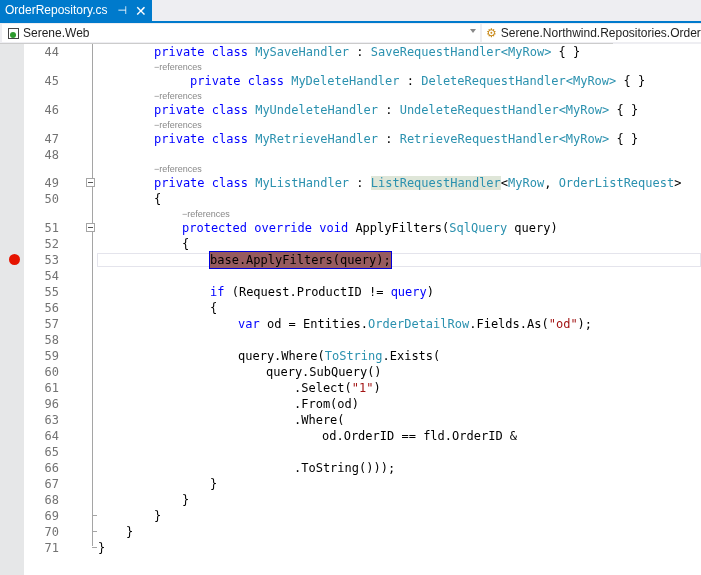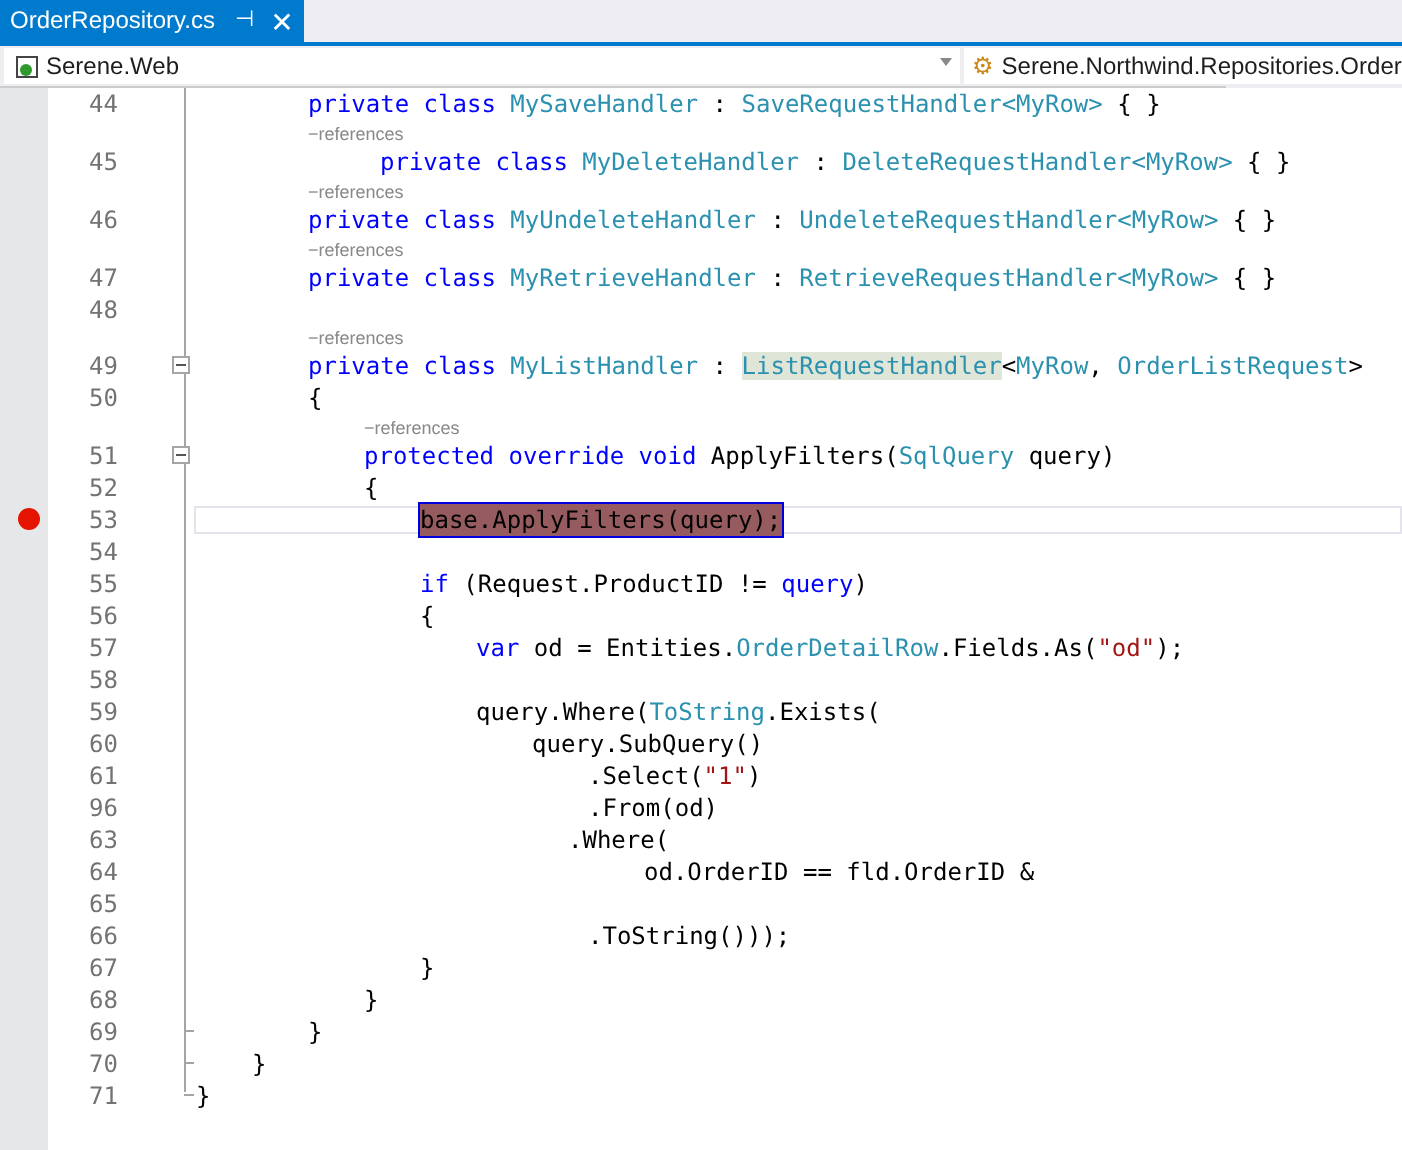--- a/index.html
+++ b/index.html
@@ -120,21 +120,21 @@
   <div class="line" style="top:176px;"><span class="code" style="left:182px;"><span class="kw">protected override void </span><span>ApplyFilters(</span><span class="ty">SqlQuery</span><span> query)</span></span></div>
   <div class="line" style="top:192px;"><span class="code" style="left:182px;">{</span></div>
   <div class="line" style="top:208px;"><span class="code bp-text" style="left:210px;">base.ApplyFilters(query);</span></div>
   <div class="line" style="top:240px;"><span class="code" style="left:210px;"><span class="kw">if</span><span> (Request.ProductID != </span><span class="kw">query</span><span>)</span></span></div>
   <div class="line" style="top:256px;"><span class="code" style="left:210px;">{</span></div>
   <div class="line" style="top:272px;"><span class="code" style="left:238px;"><span class="kw">var</span><span> od = Entities.</span><span class="ty">OrderDetailRow</span><span>.Fields.As(</span><span class="st">"od"</span><span>);</span></span></div>
   <div class="line" style="top:304px;"><span class="code" style="left:238px;"><span>query.Where(</span><span class="ty">ToString</span><span>.Exists(</span></span></div>
   <div class="line" style="top:320px;"><span class="code" style="left:266px;">query.SubQuery()</span></div>
   <div class="line" style="top:336px;"><span class="code" style="left:294px;"><span>.Select(</span><span class="st">"1"</span><span>)</span></span></div>
   <div class="line" style="top:352px;"><span class="code" style="left:294px;">.From(od)</span></div>
-  <div class="line" style="top:368px;"><span class="code" style="left:284px;">.Where(</span></div>
+  <div class="line" style="top:368px;"><span class="code" style="left:294px;">.Where(</span></div>
   <div class="line" style="top:384px;"><span class="code" style="left:322px;">od.OrderID == fld.OrderID &amp;</span></div>
   <div class="line" style="top:416px;"><span class="code" style="left:294px;">.ToString()));</span></div>
   <div class="line" style="top:432px;"><span class="code" style="left:210px;">}</span></div>
   <div class="line" style="top:448px;"><span class="code" style="left:182px;">}</span></div>
   <div class="line" style="top:464px;"><span class="code" style="left:154px;">}</span></div>
   <div class="line" style="top:480px;"><span class="code" style="left:126px;">}</span></div>
   <div class="line" style="top:496px;"><span class="code" style="left:98px;">}</span></div>
 </div>
 
 </body></html>

